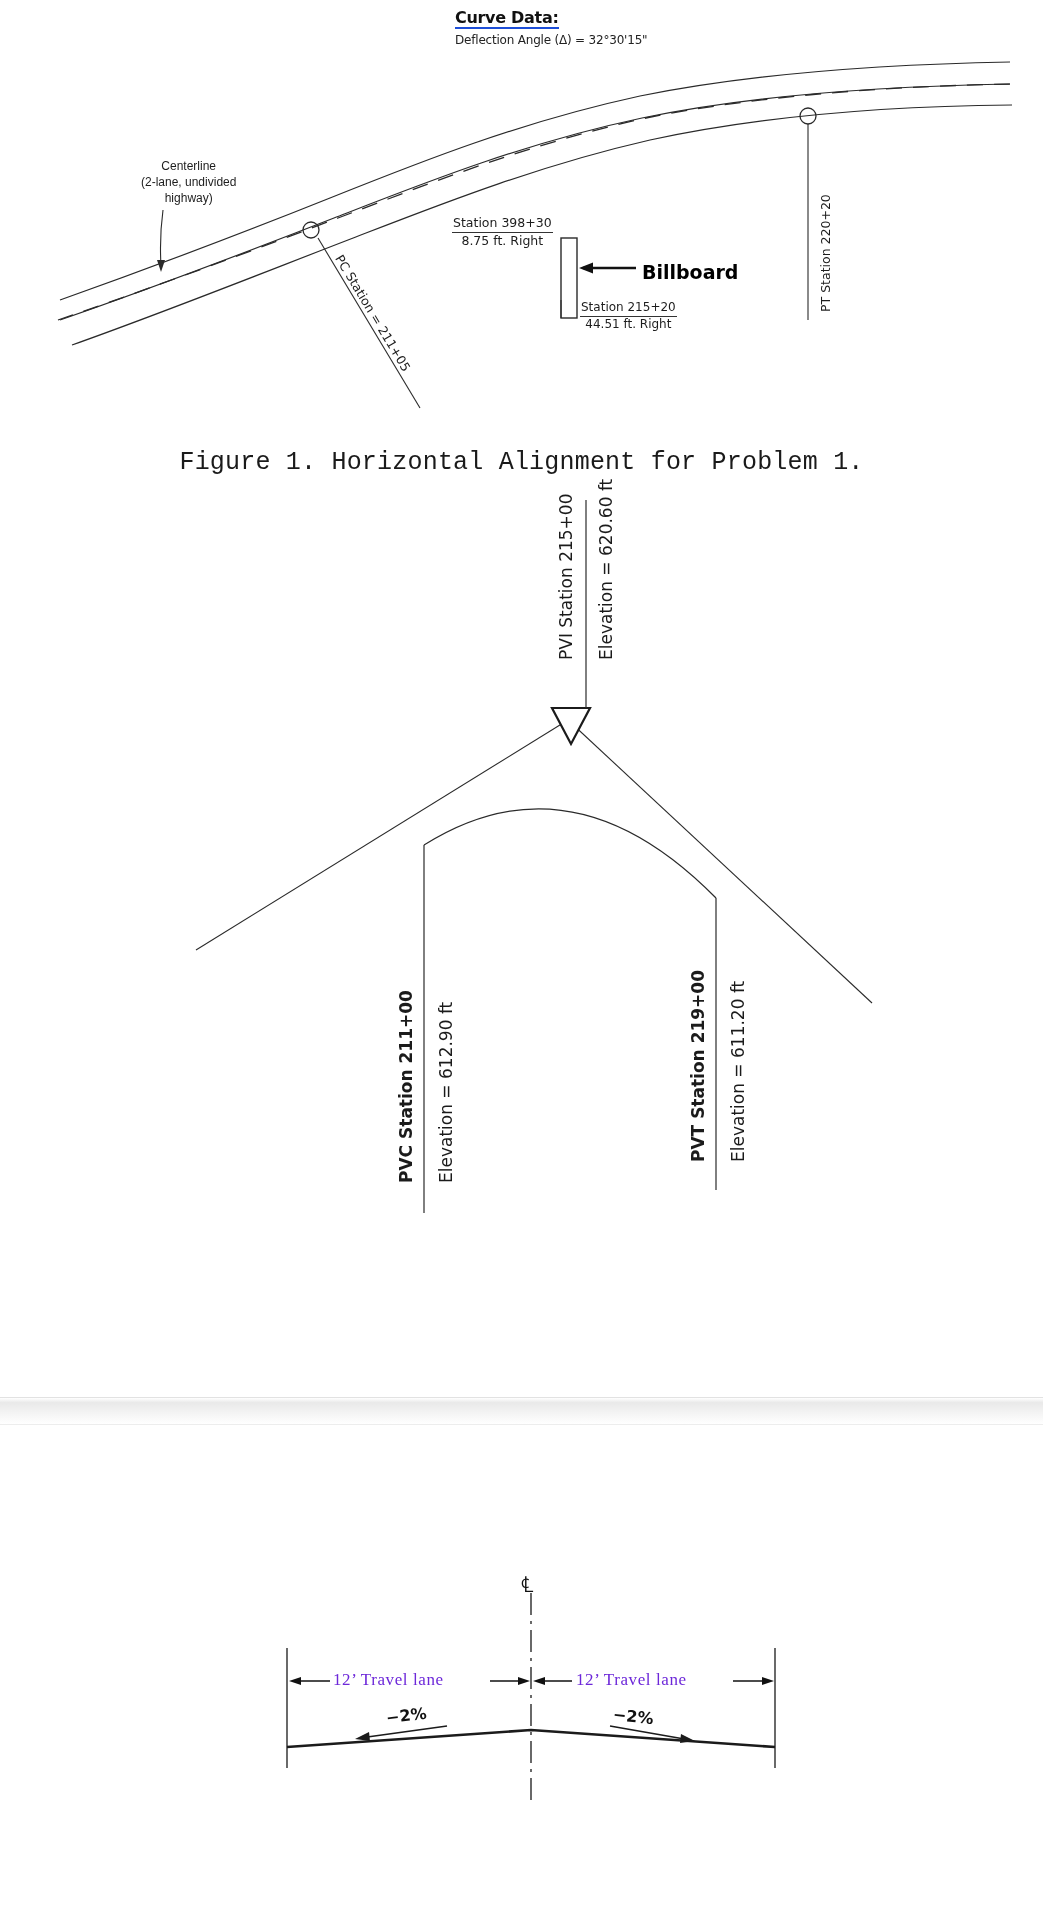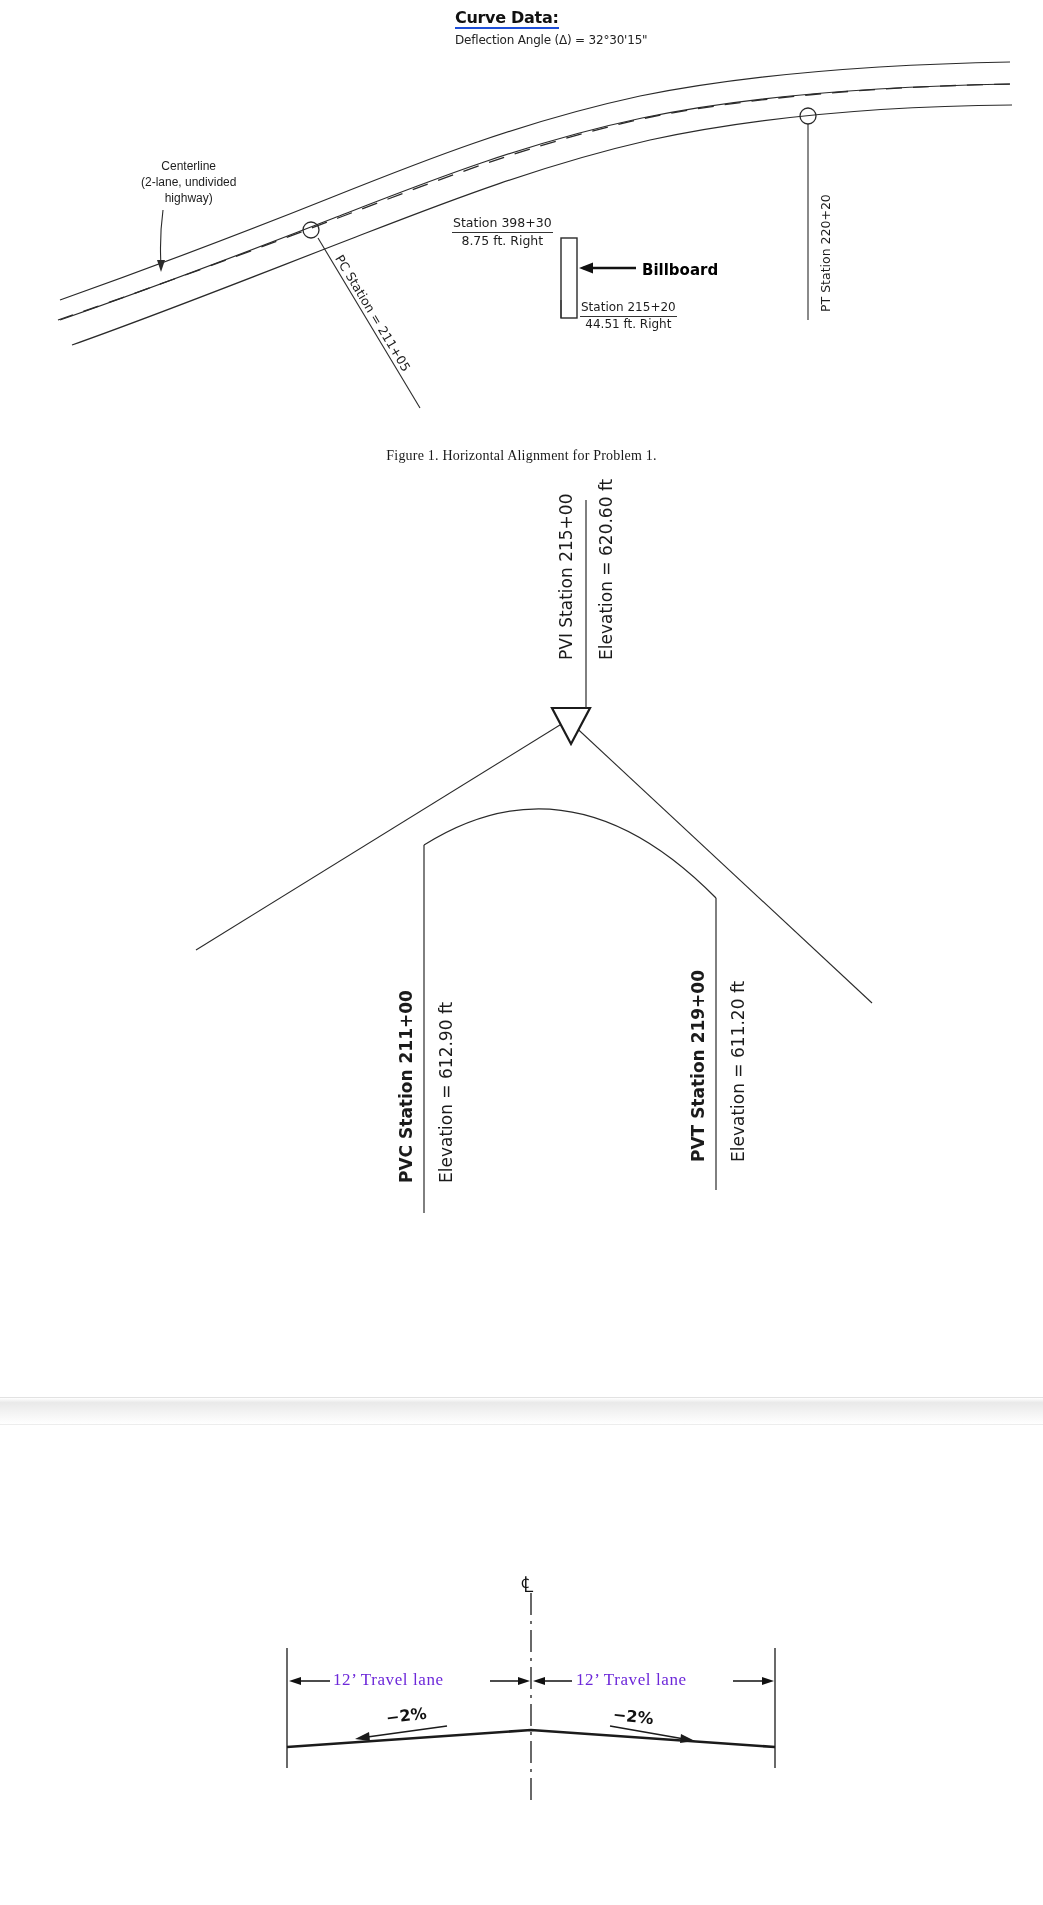--- a/index.html
+++ b/index.html
@@ -8,22 +8,22 @@
     background:#ffffff;
     font-family:"Liberation Serif", serif;
     color:#000;
     -webkit-font-smoothing:antialiased;
   }
   .page{position:relative;width:1043px;height:1905px;overflow:hidden;background:#fff;}
   .cap{
     position:absolute;
     width:100%;
     text-align:center;
-    font-family:Liberation Serif, serif;
-    font-size:14px;
+    font-family:Liberation Mono, monospace;
+    font-size:25px;
     color:#1a1a1a;
     letter-spacing:.2px;
   }
   .vert-label{
     position:absolute;
     transform-origin:0 0;
     white-space:nowrap;
     font-family:"DejaVu Sans", sans-serif;
     color:#1d1d1d;
   }
@@ -45,21 +45,21 @@
     font-size:12px;color:#222;letter-spacing:-.2px;white-space:nowrap;
   }
   .cl-note{
     position:absolute;left:128px;top:158px;
     font-family:Liberation Sans, sans-serif;
     font-size:12px;color:#1d1d1d;text-align:center;line-height:1.35;margin-left:13px;
   }
   .billboard-lbl{
     position:absolute;left:642px;top:261px;
     font-family:"DejaVu Sans", sans-serif;
-    font-size:15px;font-weight:bold;color:#000;
+    font-size:19px;font-weight:bold;color:#000;
   }
   .stn-top{
     position:absolute;left:452px;top:215px;
     font-family:"DejaVu Sans", sans-serif;font-size:12.5px;color:#1d1d1d;
     text-align:center;line-height:1.25;
   }
   .stn-top .l1{border-bottom:1px solid #333;display:block;padding:0 1px 1px 1px;}
   .stn-bot{
     position:absolute;left:580px;top:300px;
     font-family:"DejaVu Sans", sans-serif;font-size:12px;color:#1d1d1d;

